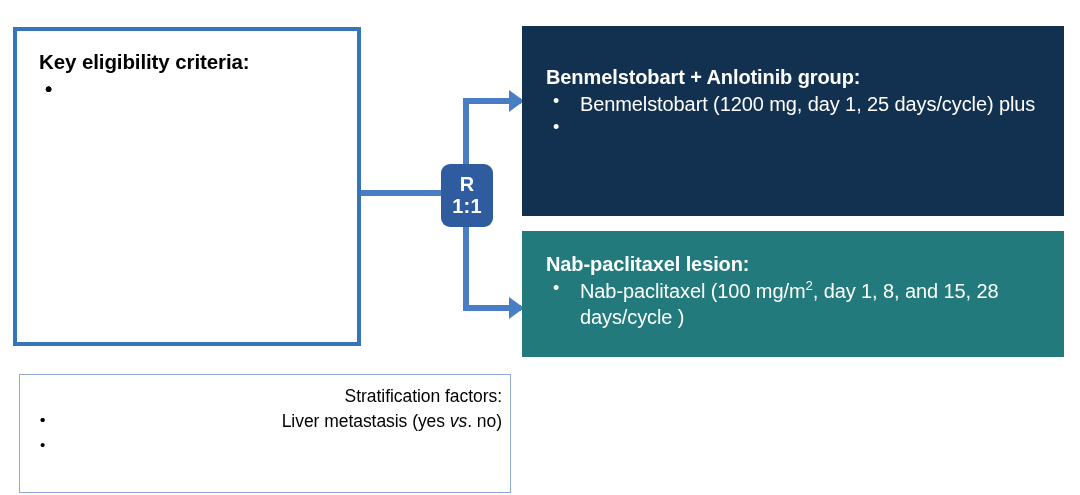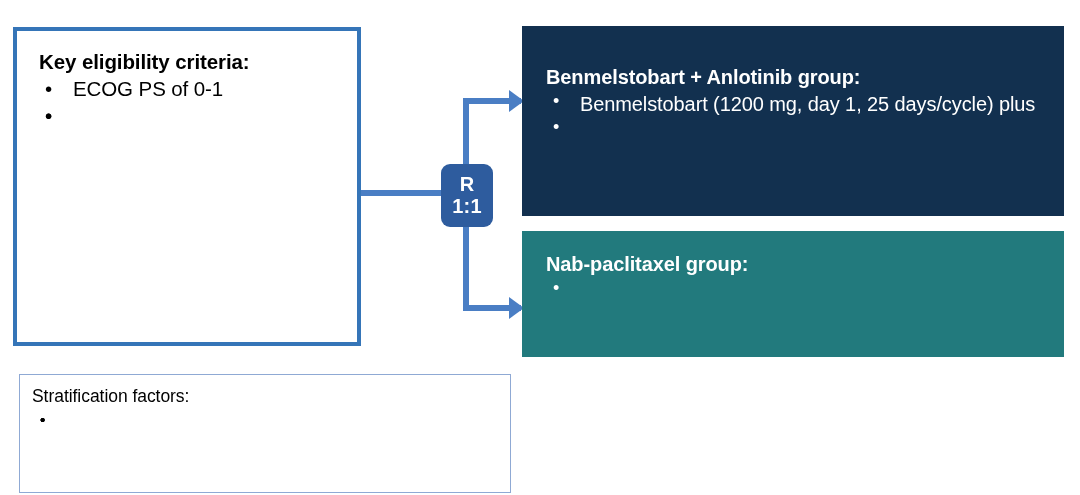--- a/index.html
+++ b/index.html
@@ -33,21 +33,21 @@
   ul.elig-list > li .bul{
     position:absolute;left:6px;top:0;font-size:20.5px;line-height:1.30;
   }
 
   
   #stratification-box{
     position:absolute;left:15px;top:358px;width:492px;height:119px;
     box-sizing:border-box;background:#ffffff;
     border:1.5px solid #8fa9d4;
   }
-  #stratification-box .inner{padding:9px 8px 0 12px;}
+  #stratification-box .inner{padding:9px 8px 0 12px;text-align:right;}
   .strat-title{font-size:17.5px;color:#000;line-height:1.42;margin:0;letter-spacing:-0.05px;}
   ul.strat-list{list-style:none;margin:0;padding:0;}
   ul.strat-list > li{
     position:relative;padding-left:54px;
     font-size:17.5px;color:#000;line-height:1.45;letter-spacing:-0.05px;
   }
   ul.strat-list > li .bul{position:absolute;left:8px;top:0;font-size:15px;}
 
   
   #arm-a-box{
@@ -104,21 +104,20 @@
 <body>
 
 <div class="stage">
 
   <div id="eligibility-box">
     <div class="inner">
       <div class="elig-title">Key eligibility criteria:</div>
       <ul class="elig-list">
         <li>
           <span class="bul">•</span>
-          <span>ECOG PS of 0-1</span>
         </li>
         <li>
           <span class="bul">•</span>
         </li>
         <li>
           <span class="bul">•</span>
         </li>
       </ul>
     </div>
   </div>
@@ -146,38 +145,40 @@
         </li>
         <li>
           <span class="bul">•</span>
         </li>
       </ul>
     </div>
   </div>
 
   <div id="arm-b-box">
     <div class="arm-inner-b">
-      <div class="arm-title">Nab-paclitaxel group:</div>
+      <div class="arm-title">Nab-paclitaxel lesion:</div>
       <ul class="arm-list">
         <li>
           <span class="bul">•</span>
+          <span>Nab-paclitaxel (100 mg/m<sup>2</sup>, day 1, 8, and 15, 28 days/cycle  )</span>
         </li>
       </ul>
     </div>
   </div>
 
   <div id="stratification-box">
     <div class="inner">
       <div class="strat-title">Stratification factors:</div>
       <ul class="strat-list">
         <li>
           <span class="bul">•</span>
         </li>
         <li>
           <span class="bul">•</span>
+          <span>Liver metastasis (yes <i>vs</i>. no)</span>
         </li>
         <li>
           <span class="bul">•</span>
         </li>
       </ul>
     </div>
   </div>
 
 </div>
 

